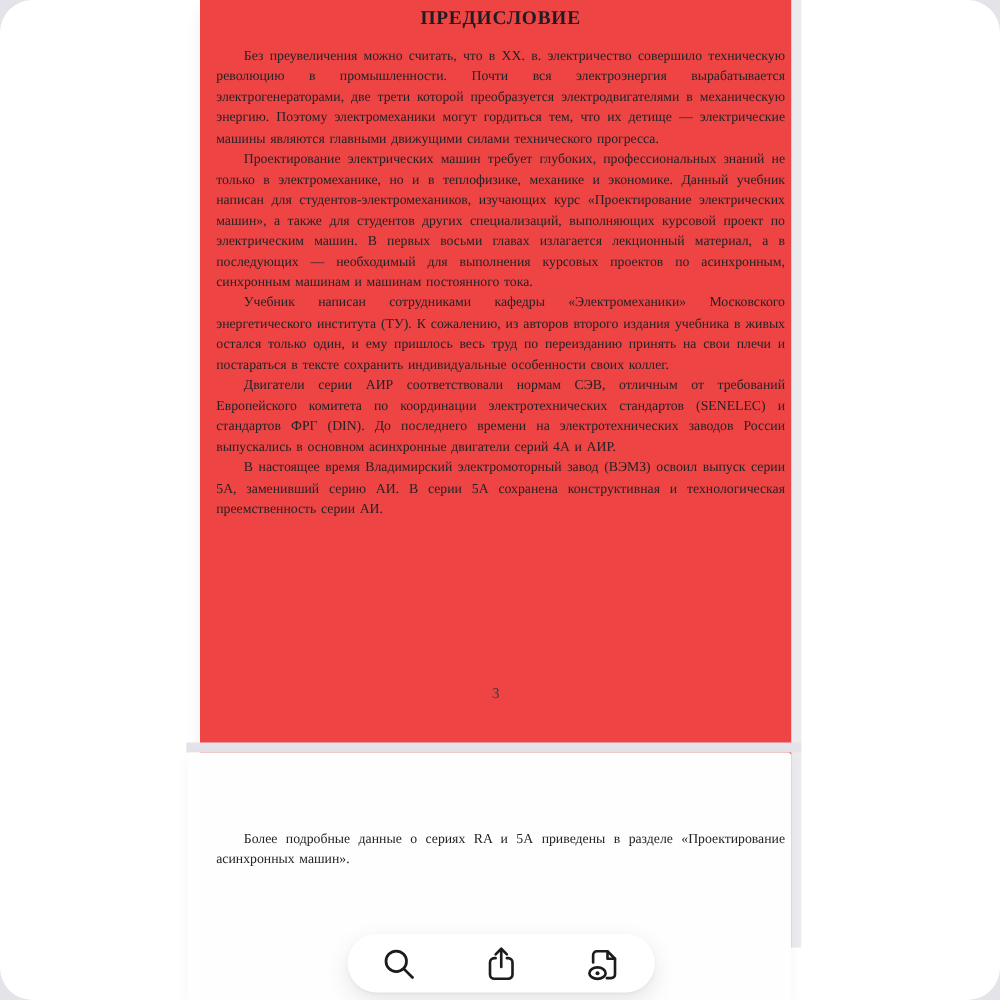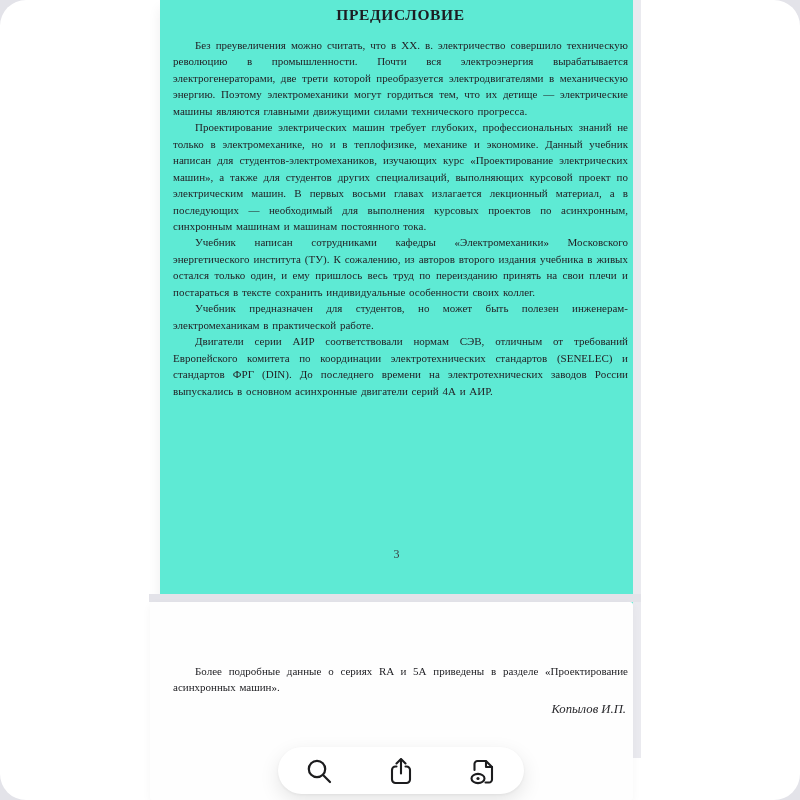--- a/index.html
+++ b/index.html
@@ -1,21 +1,21 @@
 <!DOCTYPE html>
 <html><head>
 <meta charset="utf-8">
 <style>
   html, body { margin:0; padding:0; width:800px; height:800px; overflow:hidden;
     background:#e3e3e9; font-family:"Liberation Serif", serif; }
   .screen { position:absolute; inset:0; background:#ffffff; border-radius:26px; overflow:hidden; }
 
   
   .edge-strip { position:absolute; left:633px; top:0; width:8px; height:758px; background:#eaeaef; }
-  .page1 { position:absolute; left:160px; top:0; width:473px; height:758px; background:#5eead4;
+  .page1 { position:absolute; left:160px; top:0; width:473px; height:758px; background:#ef4444;
     box-shadow:-8px 0 12px -8px rgba(0,0,0,0.07); }
   .page-gap { position:absolute; left:149px; top:594px; width:492px; height:8px; background:#e3e3e9; }
   .page2 { position:absolute; left:150px; top:602px; width:483px; height:198px; background:#fefefe;
     box-shadow:0 3px 10px rgba(0,0,0,0.04); border-radius:3px; }
 
   .content1 { position:absolute; left:13px; top:6px; width:455px; color:#232327; }
   .doc-title { text-align:center; font-size:15.5px; font-weight:bold; letter-spacing:0.6px;
     margin:0 0 13px 0; color:#1d1d22; }
   .para { margin:0; text-indent:22px; font-size:11px; line-height:16.45px; text-align:justify;
     color:#232327; word-spacing:1px; }
@@ -40,32 +40,31 @@
 <div class="screen">
 
   <div class="edge-strip"></div>
 
   <div class="page1">
     <div class="content1">
       <h1 class="doc-title">ПРЕДИСЛОВИЕ</h1>
       <p class="para">Без преувеличения можно считать, что в XX. в. электричество совершило техническую революцию в промышленности. Почти вся электроэнергия вырабатывается электрогенераторами, две трети которой преобразуется электродвигателями в механическую энергию. Поэтому электромеханики могут гордиться тем, что их детище — электрические машины являются главными движущими силами технического прогресса.</p>
       <p class="para">Проектирование электрических машин требует глубоких, профессиональных знаний не только в электромеханике, но и в теплофизике, механике и экономике. Данный учебник написан для студентов-электромехаников, изучающих курс «Проектирование электрических машин», а также для студентов других специализаций, выполняющих курсовой проект по электрическим машин. В первых восьми главах излагается лекционный материал, а в последующих — необходимый для выполнения курсовых проектов по асинхронным, синхронным машинам и машинам постоянного тока.</p>
       <p class="para">Учебник написан сотрудниками кафедры «Электромеханики» Московского энергетического института (ТУ). К сожалению, из авторов второго издания учебника в живых остался только один, и ему пришлось весь труд по переизданию принять на свои плечи и постараться в тексте сохранить индивидуальные особенности своих коллег.</p>
-      <p class="para">Учебник предназначен для студентов, но может быть полезен инженерам-электромеханикам в практической работе.</p>
       <p class="para">Двигатели серии АИР соответствовали нормам СЭВ, отличным от требований Европейского комитета по координации электротехнических стандартов (SENELEC) и стандартов ФРГ (DIN). До последнего времени на электротехнических заводов России выпускались в основном асинхронные двигатели серий 4А и АИР.</p>
+      <p class="para">В настоящее время Владимирский электромоторный завод (ВЭМЗ) освоил выпуск серии 5А, заменивший серию АИ. В серии 5А сохранена конструктивная и технологическая преемственность серии АИ.</p>
     </div>
     <div class="page-number">3</div>
   </div>
 
   <div class="page-gap"></div>
 
   <div class="page2">
     <div class="content2">
       <p class="para">Более подробные данные о сериях RA и 5А приведены в разделе «Проектирование асинхронных машин».</p>
-      <div class="signature">Копылов И.П.</div>
     </div>
   </div>
 
   <div class="toolbar">
 
     <button class="tool-btn">
       <span>
         <svg width="30" height="30" viewBox="0 0 30 30" fill="none" stroke="#1c1c1e" stroke-width="2.2" stroke-linecap="round">
           <circle cx="13" cy="13" r="8.2"></circle>
           <line x1="19.3" y1="19.3" x2="26" y2="26"></line>

